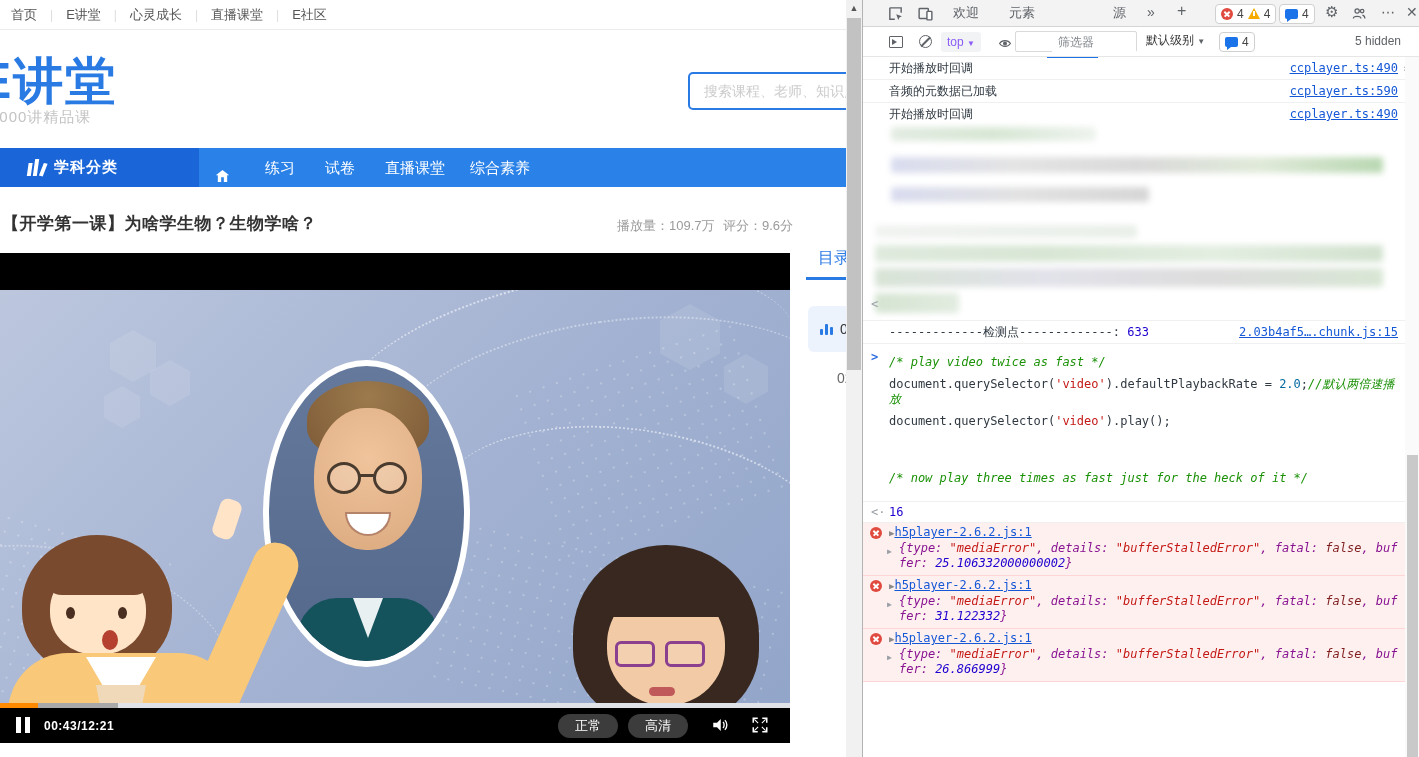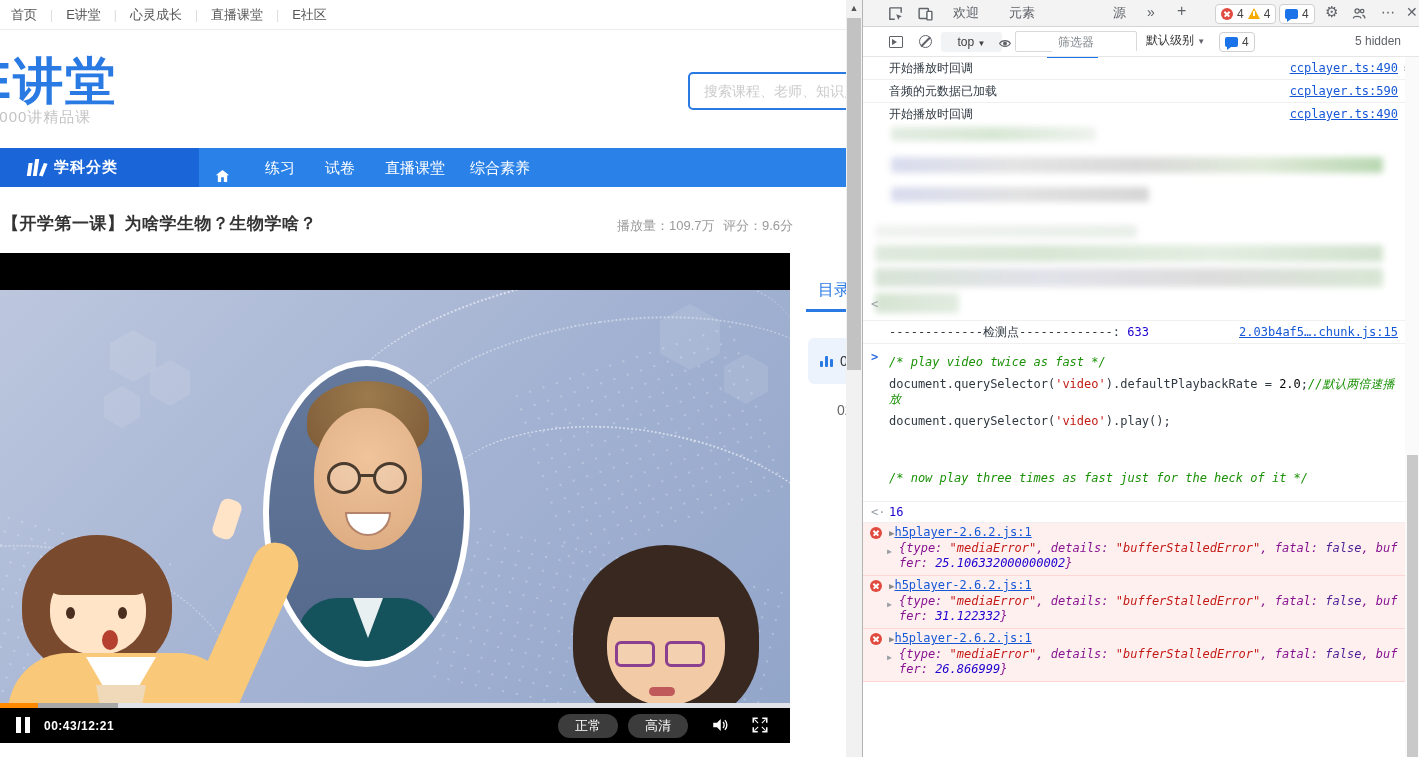--- a/index.html
+++ b/index.html
@@ -101,21 +101,21 @@
   #pausebtn i { position:absolute; top:0; width:5px; height:16px; background:#fff; }
   #pausebtn i.p2 { left:9px; }
   #timetext { position:absolute; left:44px; top:11px; color:#fff; font-size:12px; font-weight:bold; letter-spacing:0.5px; }
   .pill { position:absolute; top:6px; width:60px; height:24px; border-radius:13px; background:rgba(110,110,110,0.55);
     color:#fff; font-size:13px; text-align:center; line-height:24px; cursor:pointer; }
   #speedbtn { left:558px; } #qualbtn { left:628px; }
   #volbtn { position:absolute; left:710px; top:8px; cursor:pointer; }
   #fsbtn { position:absolute; left:750px; top:8px; cursor:pointer; }
 
   
-  #catalog { position:absolute; left:800px; top:248px; width:62px; height:400px; overflow:hidden;margin-top:32px; }
+  #catalog { position:absolute; left:800px; top:248px; width:62px; height:400px; overflow:hidden; }
   #cat-tab { font-size:16px; color:#2a7ae4; padding-left:18px; cursor:pointer; }
   #cat-underline { margin-top:8px; margin-left:6px; width:70px; height:3px; background:#2a7ae4; }
   .cat-item1 { position:absolute; left:8px; top:58px; width:80px; height:46px; background:#edf3fd; border-radius:6px;
     display:flex; align-items:center; padding-left:12px; gap:7px; font-size:14px; color:#333; cursor:pointer; }
   .cbars { display:flex; align-items:flex-end; gap:2px; }
   .cbars i { display:block; width:3px; background:#2a7ae4; border-radius:1px; }
   .cb1{height:6px} .cb2{height:11px} .cb3{height:8px}
   .cat-item2 { position:absolute; left:37px; top:122px; font-size:14px; color:#666; cursor:pointer; }
 
   
@@ -141,22 +141,22 @@
     border-bottom:11px solid #f5ab00; position:relative; }
   .warntri i { position:absolute; left:-1px; top:3px; width:2px; height:5px; background:#fff; }
   .bubble { width:13px; height:10px; background:#1a73e8; border-radius:2px; position:relative; }
   .bubble:after { content:""; position:absolute; left:2px; bottom:-3px; border-left:4px solid #1a73e8; border-bottom:3px solid transparent; }
 
   #dt-toolbar { position:absolute; left:0; top:27px; width:557px; height:30px; background:#fff; border-bottom:1px solid #e6e6e6; color:#5f6368; }
   .blockicon { position:absolute; width:13px; height:13px; border:1.5px solid #5f6368; border-radius:50%; }
   .blockicon:after { content:""; position:absolute; left:-1px; top:4.5px; width:13px; height:1.5px; background:#5f6368; transform:rotate(-45deg); }
   .panelicon { position:absolute; width:14px; height:12px; border:1.5px solid #5f6368; border-radius:1px; }
   .panelicon i { position:absolute; left:2px; top:1.5px; width:0; height:0; border-top:3px solid transparent; border-bottom:3px solid transparent; border-left:5px solid #5f6368; }
-  #topdrop { position:absolute; left:78px; top:5px; width:61px; height:20px; background:#f1f3f4; border-radius:3px;
-    font-size:12px; color:#404040; line-height:20px; text-align:center; cursor:pointer; }
+  #topdrop { position:absolute; left:78px; top:5px; width:40px; height:20px; background:#f1f3f4; border-radius:3px;
+    font-size:12px; color:#8b5cf6; line-height:20px; text-align:center; cursor:pointer; }
   #filterbox { position:absolute; left:152px; top:4px; width:122px; height:21px; border:1px solid #d9d9d9; border-radius:2px;padding-left:36px; }
   #filterbox input { width:100%; height:100%; border:0; outline:none; padding:0 6px; font-size:12px; color:#333; font-family:"Liberation Sans",sans-serif;}
   #filterbox input::placeholder { color:#80868b; }
   #levelsel { position:absolute; left:283px; top:5px; font-size:12px; color:#333; cursor:pointer; }
   #hiddenlbl { position:absolute; left:492px; top:7px; font-size:12px; color:#5f6368; }
   .gearglyph { font-size:15px; color:#5f6368; cursor:pointer; }
 
   
   #dt-console { position:absolute; left:0; top:57px; width:543px; bottom:0; overflow:hidden;
     font-family:"DejaVu Sans Mono", monospace; font-size:12px; color:#303942; }
@@ -169,33 +169,33 @@
   .bl { position:absolute; border-radius:3px; filter:blur(3px); }
   .outarrow { position:absolute; left:8px; color:#9aa0a6; }
   #checkrow .num { color:#1c00cf; }
   
   #coderow { position:relative; padding:6px 8px 8px 26px; border-bottom:1px solid #f0f0f0; }
   #coderow .chev { position:absolute; left:8px; top:6px; color:#2f6fe0; font-weight:bold; }
   .code-line { line-height:15px; margin:5px 0 7px 0; white-space:pre-wrap; word-break:break-all; }
   .gap-line { height:15px; }
   .cm { color:#1a9106; font-style:italic; }
   .cs { color:#c41a16; }
-  .cn { color:#000000; }
+  .cn { color:#0369a1; }
   #resultrow { position:relative; padding:2px 8px 2px 26px; border-bottom:1px solid #f0f0f0; line-height:16px; }
   #resultrow .rnum { color:#1c00cf; }
   
   .err { position:relative; background:#fff0f0; border-bottom:1px solid #ffd6d6; padding:2px 8px 4px 26px; line-height:15px; }
   .errbadge { position:absolute; left:7px; top:4px; width:12px; height:12px; border-radius:50%; background:#e04a3f; }
   .errbadge i.x1 { transform:translate(-50%,-50%) rotate(45deg); }
   .errbadge i.x2 { transform:translate(-50%,-50%) rotate(-45deg); }
   .exp { color:#8a8a8a; font-size:9px; cursor:pointer; }
   .errtop { height:16px; }
   .objline { position:relative; padding-left:10px; font-style:italic; word-break:break-all; }
   .objline .exp2 { position:absolute; left:-2px; top:3px; color:#9aa0a6; font-size:8px; cursor:pointer; }
-  .k { color:#881391; } .s { color:#c41a16; } .b { color:#4c1d95; } .n { color:#1c00cf; }
+  .k { color:#881391; } .s { color:#c41a16; } .b { color:#7f1d1d; } .n { color:#1c00cf; }
   
   #dtscroll { position:absolute; right:0; top:57px; width:14px; bottom:0; background:#fafafa; }
   #dtscroll .thumb { position:absolute; left:1.5px; top:398px; width:11px; bottom:0; background:#c9c9c9; }
 </style>
 </head>
 <body>
 
 <div id="page">
 
   <div id="topnav">

